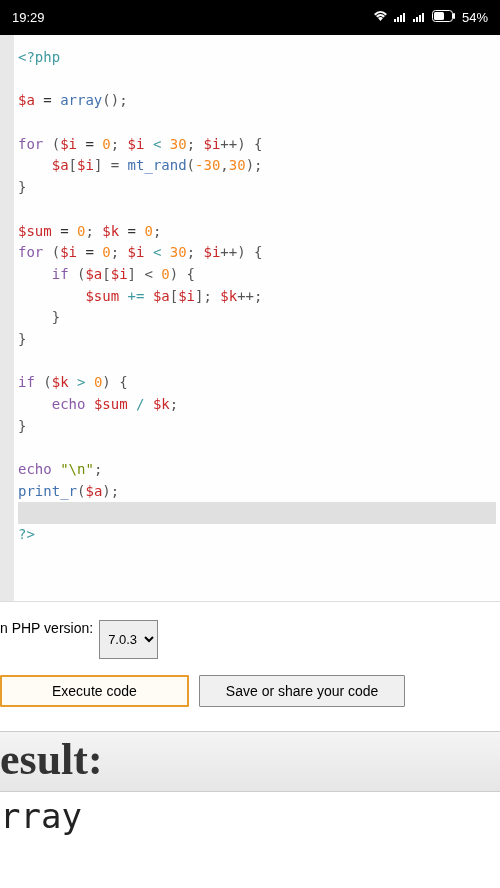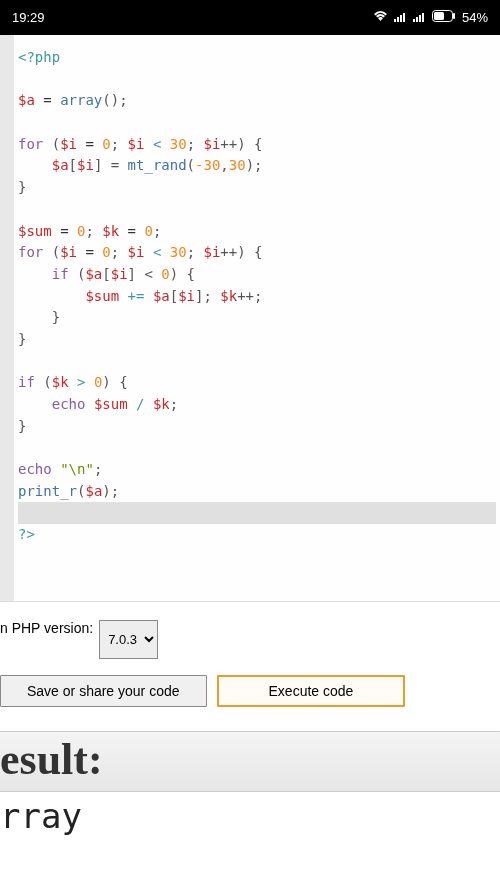--- a/index.html
+++ b/index.html
@@ -95,22 +95,22 @@
 
 </div>
 </div>
 
 <div class="form-area">
   <div class="form-row">
     <label>n PHP version:</label>
     <select><option>7.0.3</option></select>
   </div>
   <div class="btn-row">
+    <button class="btn primary">Execute code</button>
     <button class="btn">Save or share your code</button>
-    <button class="btn primary">Execute code</button>
   </div>
 </div>
 
 <div class="result-header">esult:</div>
 <div class="result-body"><span>rray</span>
 
 
 
 </div>
 

